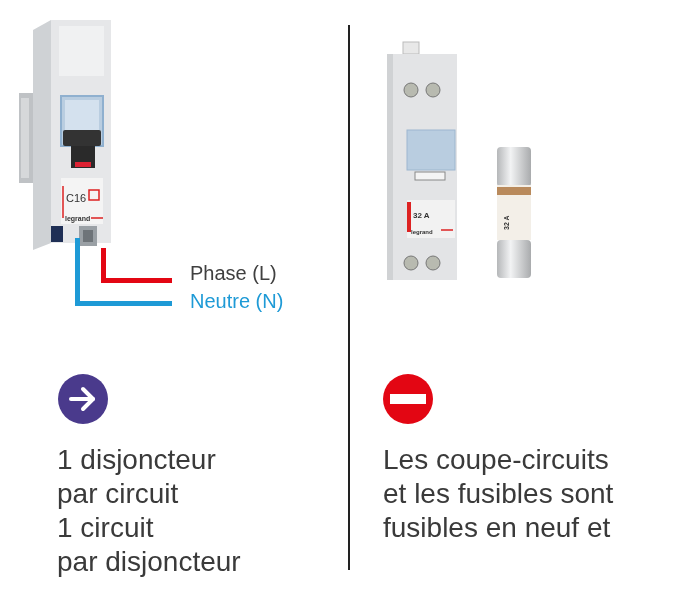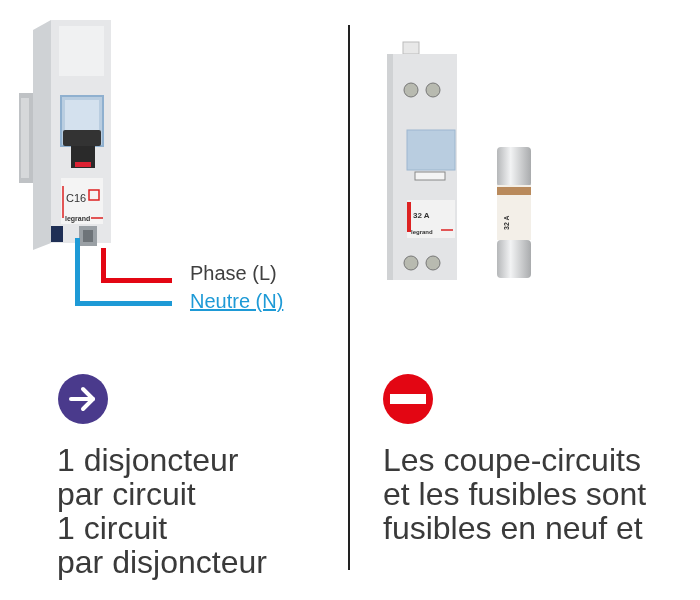--- a/index.html
+++ b/index.html
@@ -1,26 +1,26 @@
 <!DOCTYPE html>
 <html><head>
 <meta charset="utf-8">
 <style>
   html, body { margin:0; padding:0; background:#ffffff; }
   body { width:700px; height:600px; position:relative; overflow:hidden; font-family:"Liberation Sans", sans-serif; }
   .abs { position:absolute; }
   .divider { left:348px; top:25px; width:2px; height:545px; background:#222; }
   .label-phase { left:190px; top:262px; font-size:20px; color:#404040; }
-  .label-neutre { left:190px; top:290px; font-size:20px; color:#1e9ad6;text-decoration:underline; }
+  .label-neutre { left:190px; top:290px; font-size:20px; color:#1e9ad6; }
   .wire-red-v { left:101px; top:248px; width:5px; height:34px; background:#e30613; }
   .wire-red-h { left:101px; top:278px; width:71px; height:5px; background:#e30613; }
   .wire-blue-v { left:75px; top:238px; width:5px; height:68px; background:#1e9ad6; }
   .wire-blue-h { left:75px; top:301px; width:97px; height:5px; background:#1e9ad6; }
   .icon-circle { width:50px; height:50px; border-radius:50%; display:flex; align-items:center; justify-content:center; }
-  .text-block { font-size:32px; line-height:34px; color:#3a3a3a; }
+  .text-block { font-size:28px; line-height:34px; color:#3a3a3a; }
   .text-block div { white-space:nowrap; }
 </style>
 </head>
 <body>
 
 <div class="abs" style="left:11px; top:18px; width:100px; height:232px;">
   <svg width="100" height="232" viewBox="0 0 100 232">
 
     <rect x="8" y="75" width="14" height="90" fill="#bfc2c5"></rect>
     <rect x="10" y="80" width="8" height="80" fill="#d6d8da"></rect>

